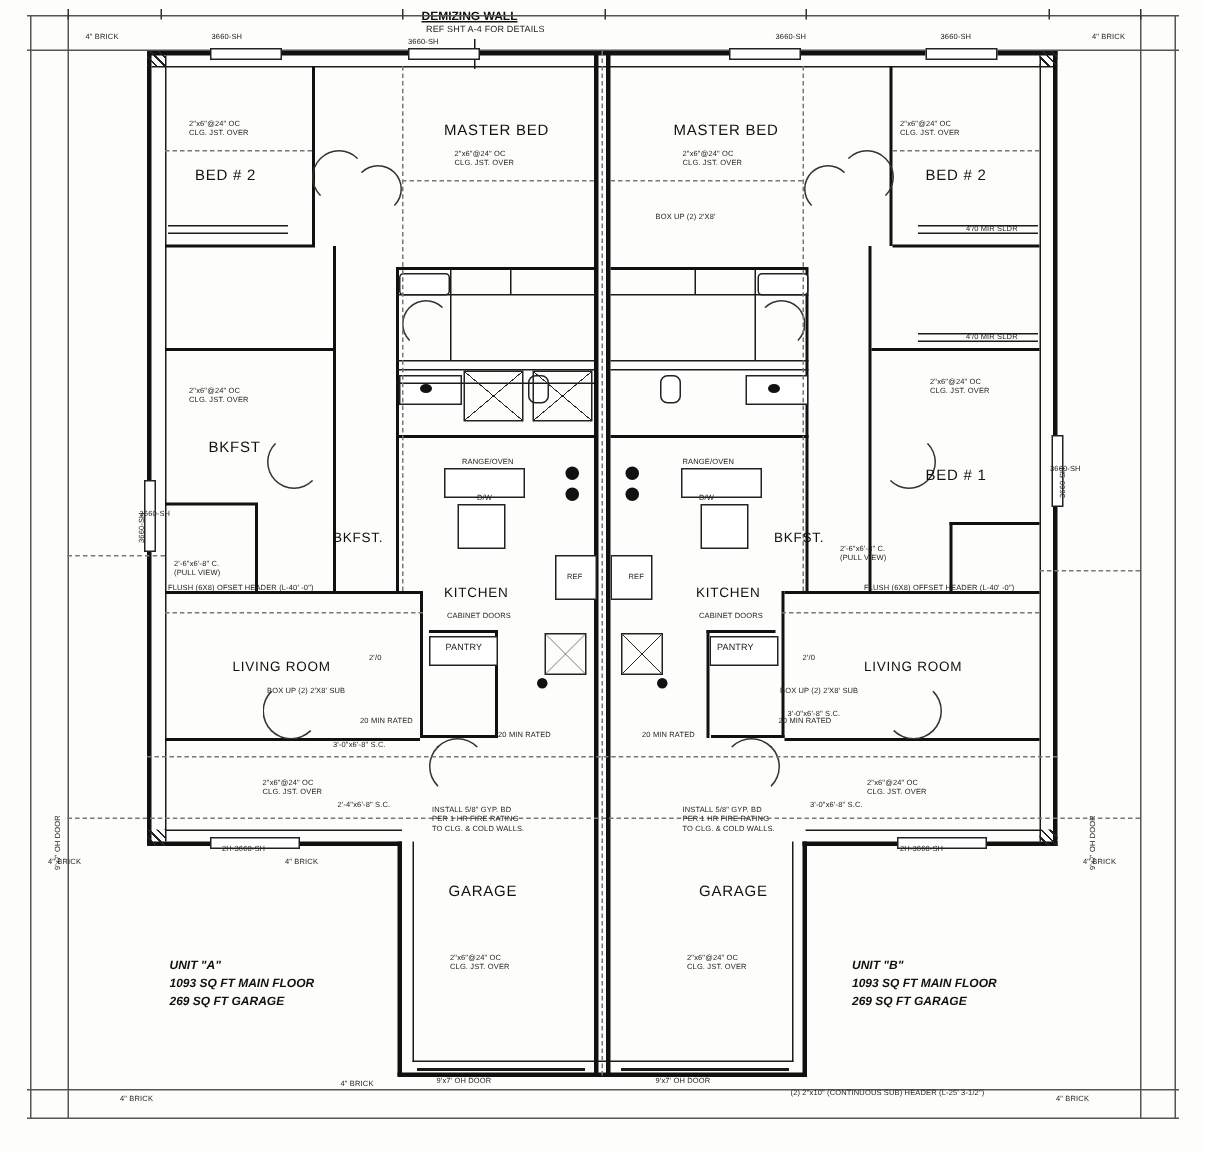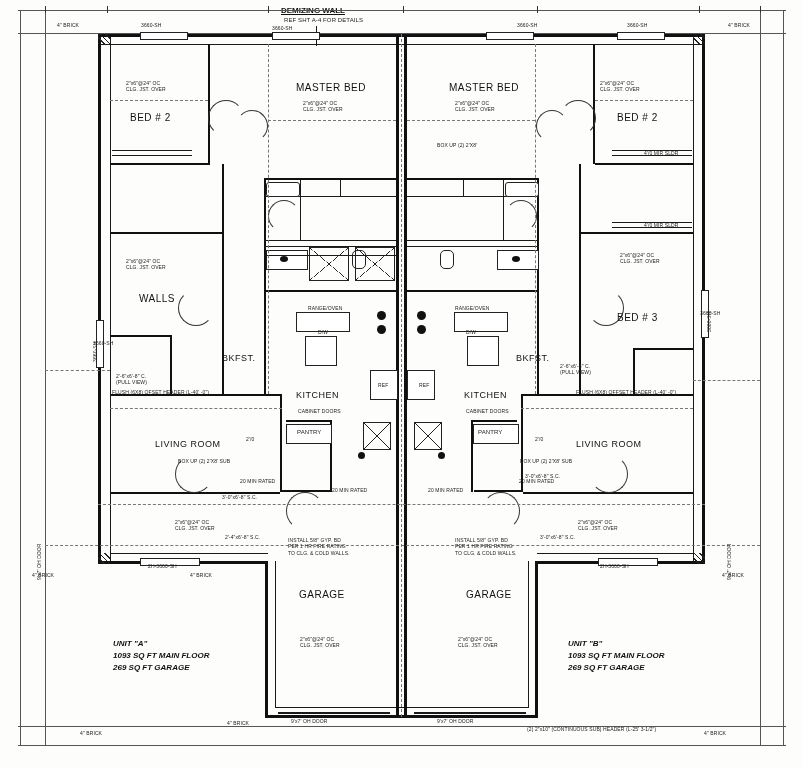--- a/index.html
+++ b/index.html
@@ -205,30 +205,30 @@
   <div class="dash" style="left:521px;top:408px;width:172px;"></div>
   <div class="dashv" style="left:268px;top:44px;height:350px;"></div>
   <div class="dashv" style="left:535px;top:44px;height:350px;"></div>
   <div class="dash" style="left:45px;top:370px;width:65px;"></div>
   <div class="dash" style="left:693px;top:380px;width:67px;"></div>
   <div class="dash" style="left:98px;top:504px;width:607px;"></div>
   <div class="dash" style="left:45px;top:545px;width:715px;"></div>
 
   <div class="room rm12" style="left:130px;top:112px;">BED # 2</div>
   <div class="room rm12" style="left:296px;top:82px;">MASTER BED</div>
-  <div class="room rm12" style="left:139px;top:293px;">WALLS</div>
+  <div class="room rm12" style="left:139px;top:293px;">BKFST</div>
   <div class="room rm10" style="left:222px;top:353px;">BKFST.</div>
   <div class="room rm10" style="left:296px;top:390px;">KITCHEN</div>
   <div class="room rm10" style="left:155px;top:439px;">LIVING ROOM</div>
   <div class="room rm12" style="left:299px;top:589px;">GARAGE</div>
   <div class="note note6" style="left:297px;top:429px;">PANTRY</div>
 
   <div class="room rm12" style="left:617px;top:112px;">BED # 2</div>
   <div class="room rm12" style="left:449px;top:82px;">MASTER BED</div>
-  <div class="room rm12" style="left:617px;top:312px;">BED # 3</div>
+  <div class="room rm12" style="left:617px;top:312px;">BED # 1</div>
   <div class="room rm10" style="left:516px;top:353px;">BKFST.</div>
   <div class="room rm10" style="left:464px;top:390px;">KITCHEN</div>
   <div class="room rm10" style="left:576px;top:439px;">LIVING ROOM</div>
   <div class="room rm12" style="left:466px;top:589px;">GARAGE</div>
   <div class="note note6" style="left:478px;top:429px;">PANTRY</div>
 
   <div class="unit" style="left:113px;top:638px;">
     <div>UNIT "A"</div>
     <div>1093 SQ FT MAIN FLOOR</div>
     <div>269 SQ FT GARAGE</div>

